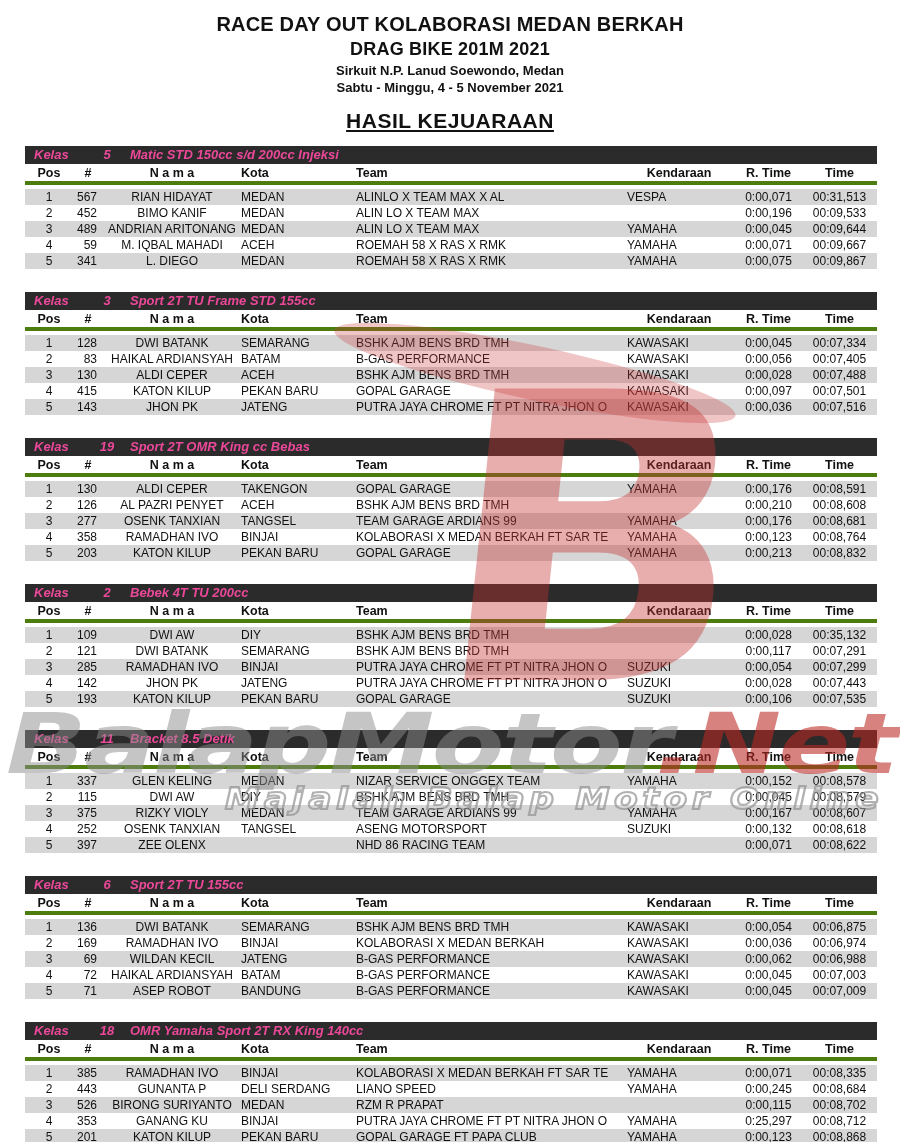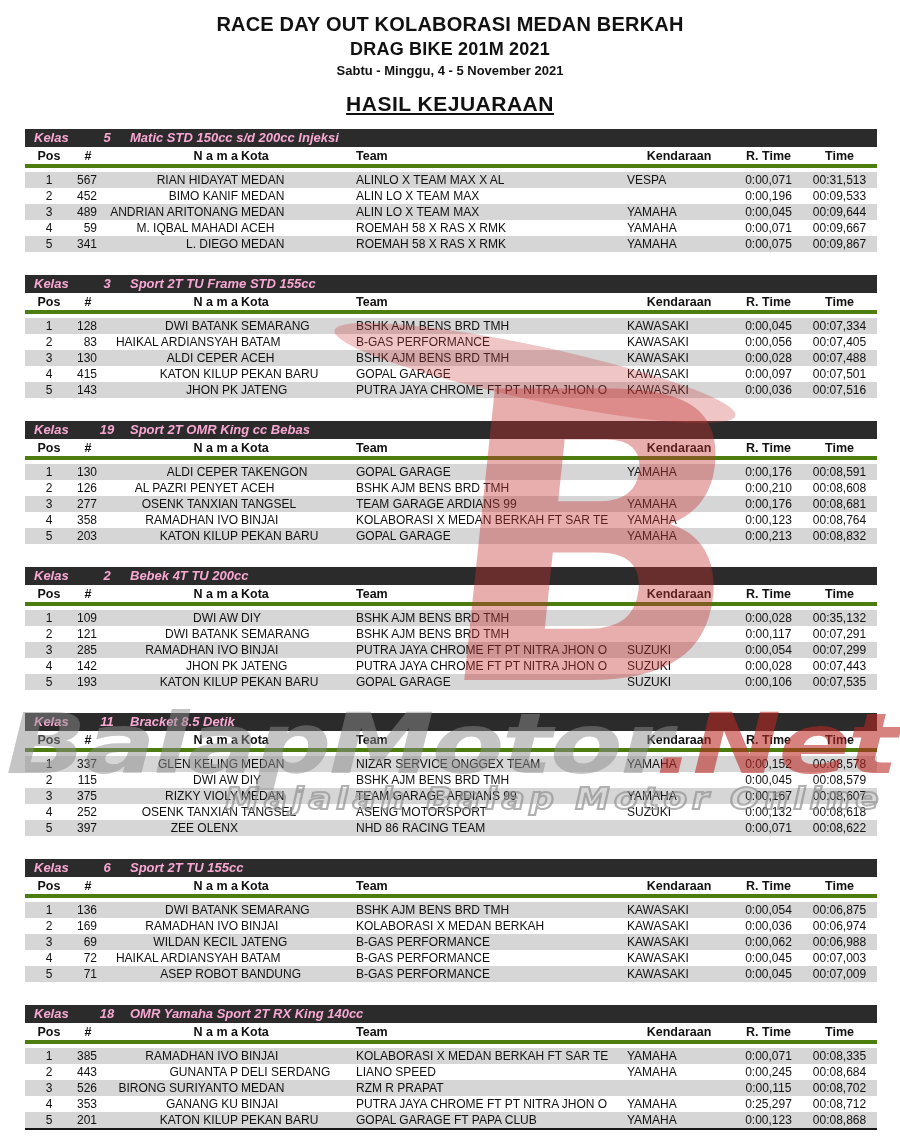--- a/index.html
+++ b/index.html
@@ -19,21 +19,21 @@
   .date{font-size:13px;font-weight:bold;line-height:17px;}
   .section-title{
     display:inline-block;margin-top:13px;font-size:21px;font-weight:bold;
     text-decoration:underline;letter-spacing:.5px;line-height:24px;
   }
 
   
   .results{margin:13px 23px 0 25px;position:relative;z-index:1;}
   .rtable{margin-bottom:23px;}
   .kelas-bar{
-    position:relative;background:#2b2b2b;color:#f9a8d4;height:18px;line-height:18px;
+    position:relative;background:#2b2b2b;color:#ec4899;height:18px;line-height:18px;
     font-size:13px;font-weight:bold;font-style:italic;
   }
   .kelas-word{padding-left:9px;}
   .kelas-num{position:absolute;left:68px;width:28px;text-align:center;}
   .kelas-name{position:absolute;left:105px;white-space:nowrap;}
 
   table{width:100%;border-collapse:collapse;table-layout:fixed;}
   thead th{
     font-size:12.5px;font-weight:bold;height:17px;padding:0;
     border-bottom:4px solid #4d7c0f;white-space:nowrap;overflow:hidden;
@@ -41,21 +41,21 @@
   tbody td{
     font-size:12px;height:16px;padding:0;white-space:nowrap;overflow:hidden;
     vertical-align:middle;
   }
   tr.gap-row td{height:4px;border:none;background:#fff;}
   tr.stripe{background:#d6d6d6;}
 
   .c-pos{text-align:center;}
   .c-num{text-align:right;padding-right:6px;}
   th.c-num{text-align:center;padding-right:0;}
-  .c-nama{text-align:right;padding-left:3px;}
+  .c-nama{text-align:center;padding-left:3px;}
   .c-kota{text-align:left;padding-left:3px;}
   .c-team{text-align:left;padding-left:3px;}
   .c-kend{text-align:left;padding-left:4px;}
   th.c-kend{text-align:center;padding-left:0;}
   .c-rtime{text-align:center;}
   .c-time{text-align:center;}
   .rtable:last-child table{border-bottom:2px solid #161616;}
 
   
   .wm{position:absolute;pointer-events:none;z-index:3;}
@@ -84,20 +84,21 @@
   }
 </style>
 </head>
 <body>
 
 <div class="page">
 
   <div class="doc-header">
     <div class="title1">RACE DAY OUT KOLABORASI MEDAN BERKAH</div>
     <div class="title2">DRAG BIKE 201M 2021</div>
+    <div class="venue">Sirkuit N.P. Lanud Soewondo, Medan</div>
     <div class="date">Sabtu - Minggu, 4 - 5 November 2021</div>
     <div>
       <span class="section-title">HASIL KEJUARAAN</span>
     </div>
   </div>
 
   <div class="results" id="tables">
   <section class="rtable">
     <div class="kelas-bar">
       <span class="kelas-word">Kelas</span>

